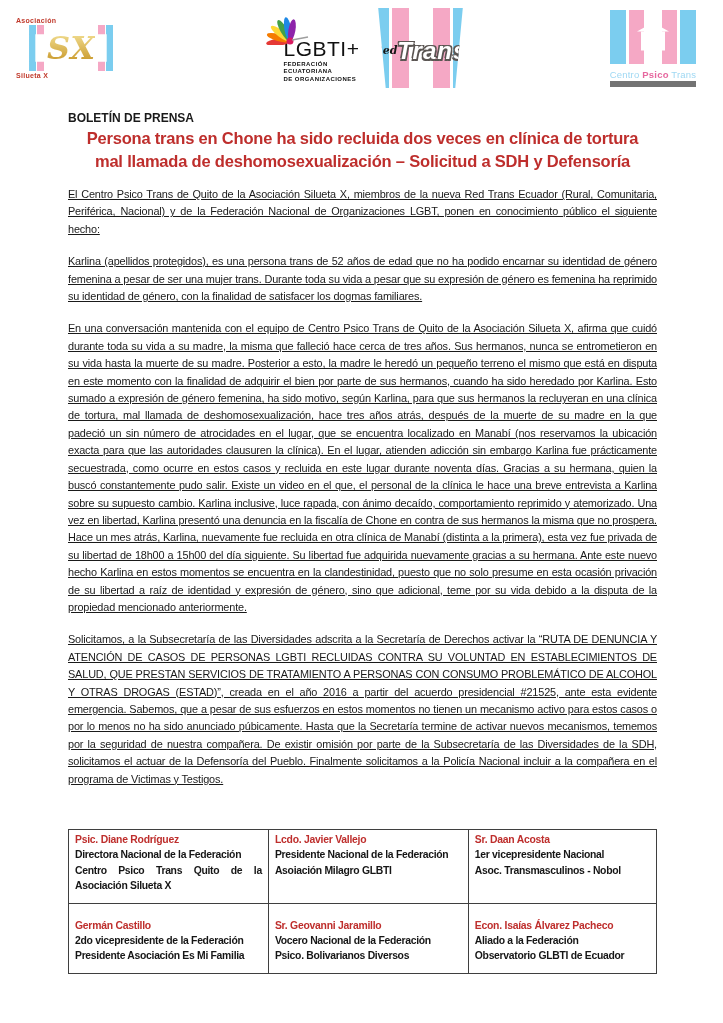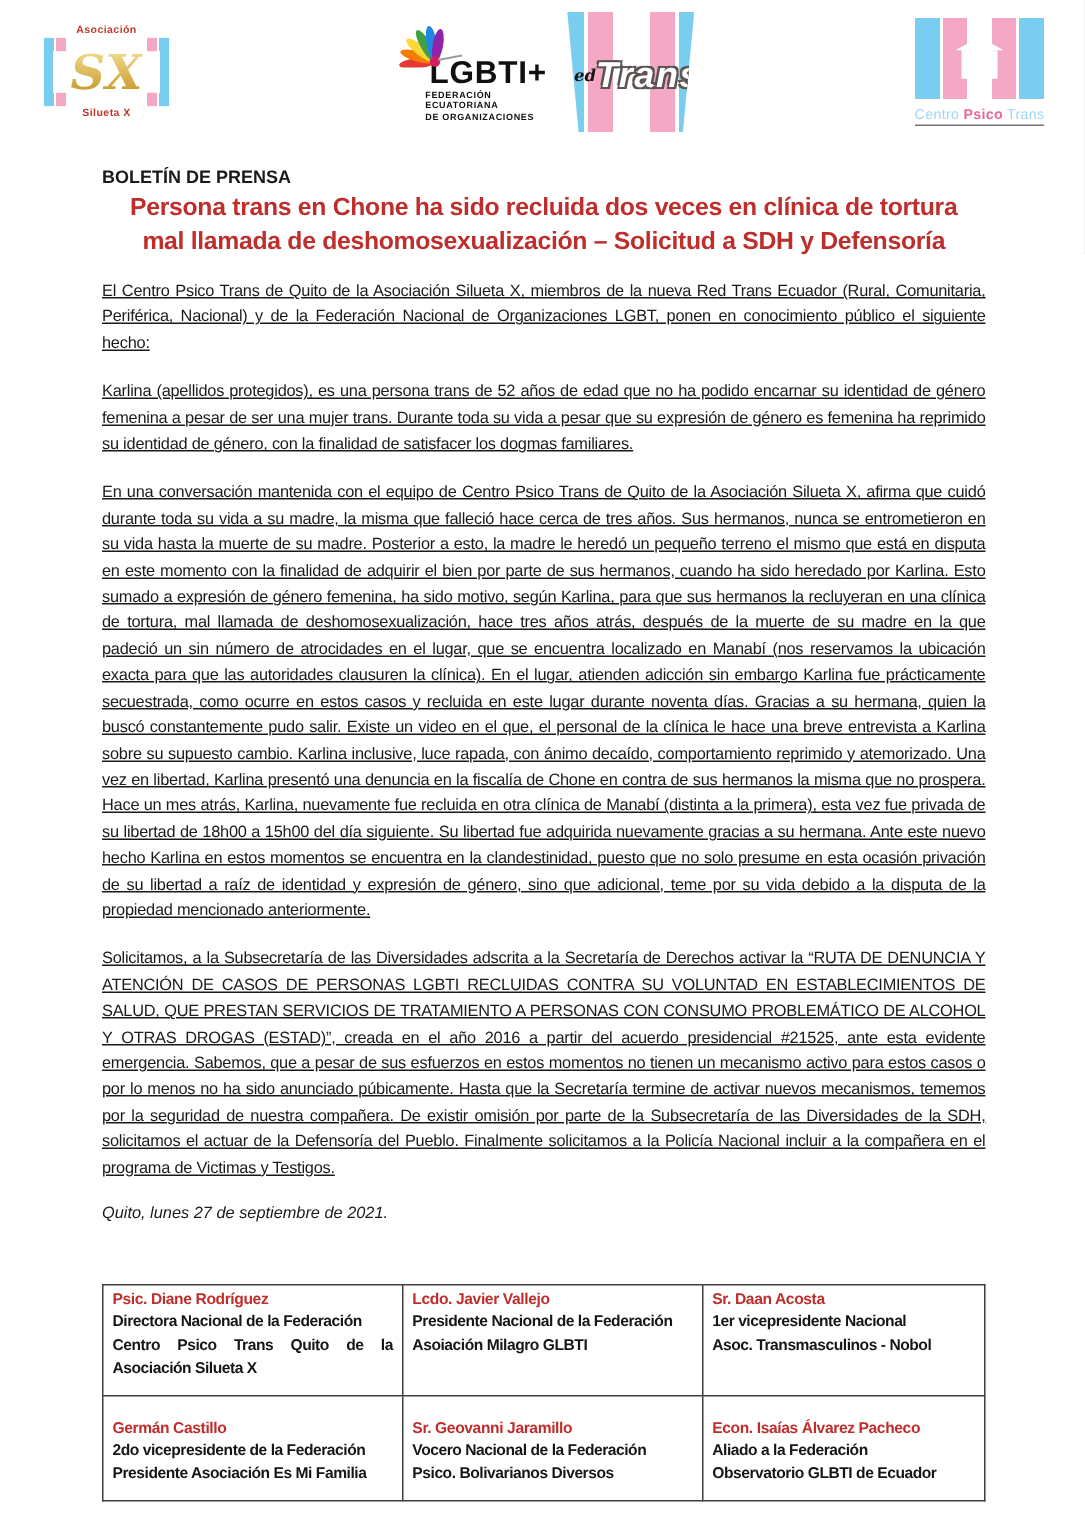--- a/index.html
+++ b/index.html
@@ -9,36 +9,36 @@
     font-family:"Liberation Sans", sans-serif; color:#1a1a1a;
   }
   .content { padding:14px 66px 0 68px; }
 
   
   .logos { display:flex; justify-content:space-between; align-items:center;
            padding:6px 14px 0 16px; height:84px; }
   .logo-center { display:flex; align-items:center; gap:6px; }
 
   
-  .logo-sx { width:110px; text-align:center; }
+  .logo-sx { width:110px; }
   .sx-top,.sx-bottom { color:#c0392b; font-size:7px; font-weight:bold; letter-spacing:.3px; }
   .sx-mid { display:flex; align-items:center; justify-content:center; gap:3px; height:48px; }
   .bracket { width:15px; height:46px;
     background:linear-gradient(90deg, var(--trans-blue) 0 46%, #fff 46% 54%, var(--trans-pink) 54% 100%);
     clip-path:polygon(0 0,100% 0,100% 20%,42% 20%,42% 80%,100% 80%,100% 100%,0 100%); }
   .bracket.right { transform:scaleX(-1); }
   .sx-letters { font-family:"DejaVu Serif", serif; font-style:italic; font-weight:bold; font-size:32px;
     background:linear-gradient(180deg,#f3e094 10%,#c9992b 85%);
     -webkit-background-clip:text; background-clip:text; color:transparent; line-height:40px; }
 
   
   .logo-lgbti { position:relative; width:112px; padding-top:26px; text-align:center; }
   .bird { position:absolute; left:8px; top:-2px; }
-  .lgbti-word { font-size:21px; font-weight:700; color:#101010; letter-spacing:.5px;
-                line-height:20px; text-align:center; margin-left:28px; }
+  .lgbti-word { font-size:21px; font-weight:400; color:#101010; letter-spacing:.5px;
+                line-height:20px; text-align:left; margin-left:28px; }
   .lgbti-sub { font-size:6px; font-weight:bold; color:#101010; letter-spacing:.45px;
                line-height:7.5px; text-align:left; margin-left:28px; margin-top:2px; }
   .lgbti-sub span { display:block; }
 
   
   .rt-shape { width:94px; height:80px; clip-path:polygon(5% 0,95% 0,87% 100%,13% 100%);
     background:linear-gradient(90deg,
       var(--trans-blue) 0 16%, #fff 16% 19%,
       var(--trans-pink) 19% 37%, #fff 37% 63%,
       var(--trans-pink) 63% 81%, #fff 81% 84%,
@@ -59,21 +59,21 @@
     background:linear-gradient(90deg,
       var(--trans-blue) 0 19%, #fff 19% 22%,
       var(--trans-pink) 22% 40%, #fff 40% 60%,
       var(--trans-pink) 60% 78%, #fff 78% 81%,
       var(--trans-blue) 81% 100%); }
   .cpt-house { position:absolute; left:50%; top:58%; transform:translate(-50%,-50%);
                width:24px; height:19px; background:#fff; }
   .cpt-house::before { content:""; position:absolute; top:-9px; left:-4px;
     border-left:16px solid transparent; border-right:16px solid transparent; border-bottom:9px solid #fff; }
   .cpt-text { font-size:9.5px; margin-top:4px; letter-spacing:.2px;
-              border-bottom:1px solid #737373; display:inline-block; padding-bottom:1px; }
+              border-bottom:6px solid #737373; display:inline-block; padding-bottom:1px; }
   .cpt-w1,.cpt-w3 { color:#9fd8f3; }
   .cpt-w2 { color:#e6679e; font-weight:bold; }
 
   
   .bulletin { font-weight:bold; font-size:12px; margin:7px 0 2px; }
   .headline { text-align:center; color:var(--headline-red); font-weight:bold;
               font-size:16.5px; line-height:23px; letter-spacing:-.2px; margin:2px 16px 13px; }
 
   
   .para { font-size:10.9px; line-height:17.4px; letter-spacing:-.15px;
@@ -155,21 +155,20 @@
   <div class="content">
 
     <div class="bulletin">BOLETÍN DE PRENSA</div>
     <div class="headline">Persona trans en Chone ha sido recluida dos veces en clínica de tortura mal llamada de deshomosexualización – Solicitud a SDH y Defensoría</div>
 
     <p class="para">El Centro Psico Trans de Quito de la Asociación Silueta X, miembros de la nueva Red Trans Ecuador (Rural, Comunitaria, Periférica, Nacional) y de la Federación Nacional de Organizaciones LGBT, ponen en conocimiento público el siguiente hecho:</p>
     <p class="para">Karlina (apellidos protegidos), es una persona trans de 52 años de edad que no ha podido encarnar su identidad de género femenina a pesar de ser una mujer trans. Durante toda su vida a pesar que su expresión de género es femenina ha reprimido su identidad de género, con la finalidad de satisfacer los dogmas familiares.</p>
     <p class="para">En una conversación mantenida con el equipo de Centro Psico Trans de Quito de la Asociación Silueta X, afirma que cuidó durante toda su vida a su madre, la misma que falleció hace cerca de tres años. Sus hermanos, nunca se entrometieron en su vida hasta la muerte de su madre. Posterior a esto, la madre le heredó un pequeño terreno el mismo que está en disputa en este momento con la finalidad de adquirir el bien por parte de sus hermanos, cuando ha sido heredado por Karlina. Esto sumado a expresión de género femenina, ha sido motivo, según Karlina, para que sus hermanos la recluyeran en una clínica de tortura, mal llamada de deshomosexualización, hace tres años atrás, después de la muerte de su madre en la que padeció un sin número de atrocidades en el lugar, que se encuentra localizado en Manabí (nos reservamos la ubicación exacta para que las autoridades clausuren la clínica). En el lugar, atienden adicción sin embargo Karlina fue prácticamente secuestrada, como ocurre en estos casos y recluida en este lugar durante noventa días. Gracias a su hermana, quien la buscó constantemente pudo salir. Existe un video en el que, el personal de la clínica le hace una breve entrevista a Karlina sobre su supuesto cambio. Karlina inclusive, luce rapada, con ánimo decaído, comportamiento reprimido y atemorizado. Una vez en libertad, Karlina presentó una denuncia en la fiscalía de Chone en contra de sus hermanos la misma que no prospera. Hace un mes atrás, Karlina, nuevamente fue recluida en otra clínica de Manabí (distinta a la primera), esta vez fue privada de su libertad de 18h00 a 15h00 del día siguiente. Su libertad fue adquirida nuevamente gracias a su hermana. Ante este nuevo hecho Karlina en estos momentos se encuentra en la clandestinidad, puesto que no solo presume en esta ocasión privación de su libertad a raíz de identidad y expresión de género, sino que adicional, teme por su vida debido a la disputa de la propiedad mencionado anteriormente.</p>
     <p class="para">Solicitamos, a la Subsecretaría de las Diversidades adscrita a la Secretaría de Derechos activar la “RUTA DE DENUNCIA Y ATENCIÓN DE CASOS DE PERSONAS LGBTI RECLUIDAS CONTRA SU VOLUNTAD EN ESTABLECIMIENTOS DE SALUD, QUE PRESTAN SERVICIOS DE TRATAMIENTO A PERSONAS CON CONSUMO PROBLEMÁTICO DE ALCOHOL Y OTRAS DROGAS (ESTAD)”, creada en el año 2016 a partir del acuerdo presidencial #21525, ante esta evidente emergencia. Sabemos, que a pesar de sus esfuerzos en estos momentos no tienen un mecanismo activo para estos casos o por lo menos no ha sido anunciado púbicamente. Hasta que la Secretaría termine de activar nuevos mecanismos, tememos por la seguridad de nuestra compañera. De existir omisión por parte de la Subsecretaría de las Diversidades de la SDH, solicitamos el actuar de la Defensoría del Pueblo. Finalmente solicitamos a la Policía Nacional incluir a la compañera en el programa de Victimas y Testigos.</p>
 
-    <p class="dateline">Quito, lunes 27 de septiembre de 2021.</p>
 
 
     <table class="sig-table">
       <colgroup>
           <col style="width:34%">
           <col style="width:34%">
           <col style="width:32%">
         </colgroup>
       <tbody>
           <tr class="row1">

